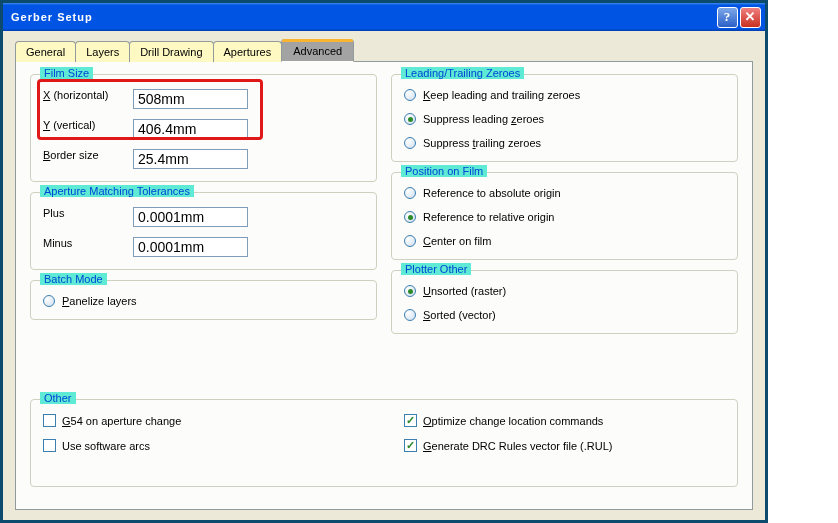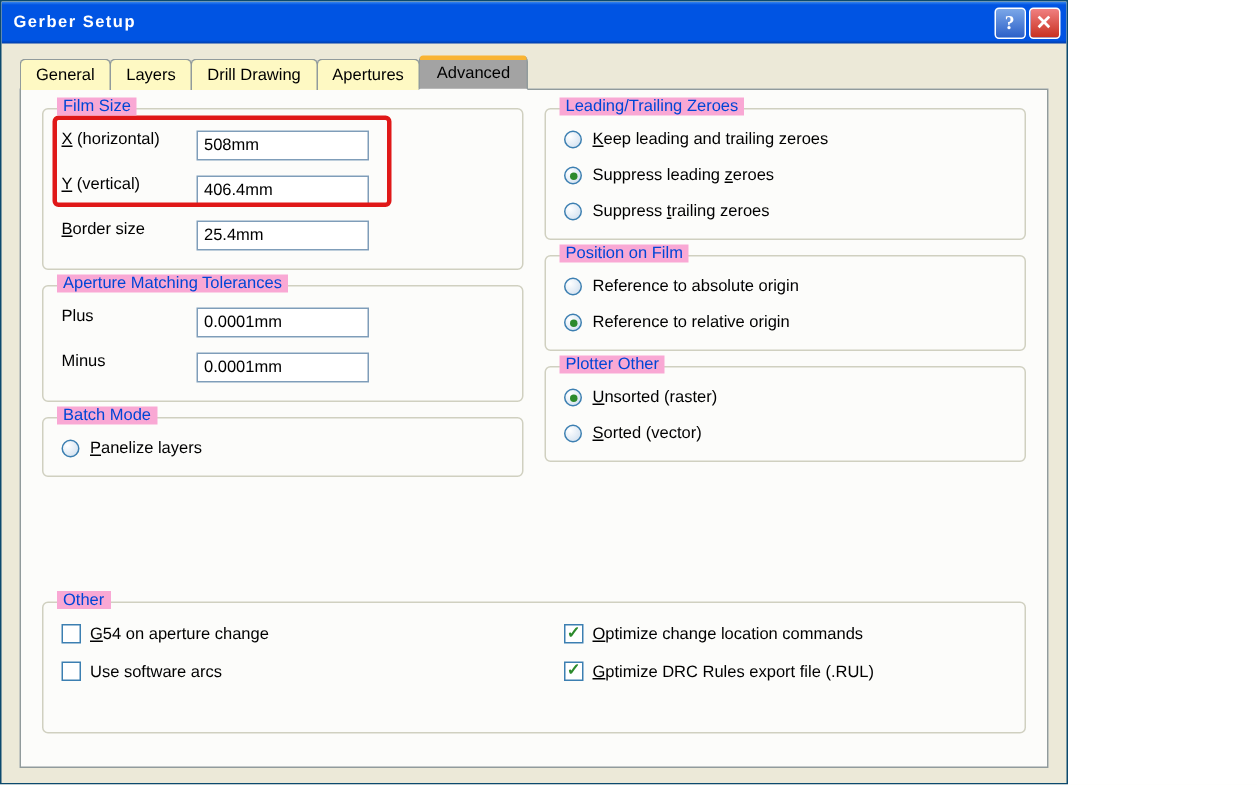--- a/index.html
+++ b/index.html
@@ -1,37 +1,37 @@
 <!DOCTYPE html>
 <html><head>
 <meta charset="utf-8">
 <style>
 *{box-sizing:border-box;margin:0;padding:0;font-family:Tahoma,Arial,sans-serif;font-size:11px}
 body{background:#fff}
-.window{width:712px;height:523px;background:#ece9d8;border:1px solid #0c4a6e;overflow:hidden}
+.window{width:768px;height:523px;background:#ece9d8;border:3px solid #0c4a6e;overflow:hidden}
 .titlebar{height:28px;background:linear-gradient(to bottom,#3c8cf0 0%,#0054e3 8%,#0054e3 92%,#003ca8 100%);display:flex;align-items:center;padding:0 4px 0 8px;color:#fff;font-family:'Courier New',monospace;font-size:14px;font-weight:bold;letter-spacing:1px}
 .titlebar-spacer{flex:1}
 .titlebar-btn{width:21px;height:21px;margin-left:2px;border:1px solid #fff;border-radius:3px;display:flex;align-items:center;justify-content:center;font-family:Tahoma;font-weight:bold;font-size:13px;color:#fff;cursor:pointer}
 .help-btn{background:linear-gradient(to bottom,#7ba7e8,#2c60c8)}
 .close-btn{background:linear-gradient(to bottom,#f08080,#c83020)}
 .client{padding:10px 12px 8px 12px;height:calc(100% - 28px)}
 .tabstrip{display:flex;gap:0;margin-bottom:-1px;position:relative;z-index:2}
 .tab{background:#fef9c3;border:1px solid #919b9c;border-bottom:none;border-radius:4px 4px 0 0;padding:4px 10px 3px 10px;margin-right:-1px;cursor:pointer;position:relative}
 .tab.active{background:#a3a3a3;padding:5px 11px 4px 11px;margin-top:-2px;border-bottom:1px solid #fcfcfa;z-index:3}
 .tab.active::before{content:'';position:absolute;left:0;right:0;top:-1px;height:3px;background:#f9b432;border-radius:2px 2px 0 0}
 .panel{background:#fcfcfa;border:1px solid #919b9c;height:calc(100% - 22px);padding:12px 14px;position:relative;z-index:1}
 .columns{display:flex;gap:14px;height:100%}
 .col{flex:1;display:flex;flex-direction:column}
 .groupbox{border:1px solid #d0d0c0;border-radius:4px;padding:14px 12px 12px 12px;margin-bottom:10px;position:relative}
-.grouptitle{position:absolute;top:-8px;left:9px;background:#f9a8d4;padding:0 4px;color:#0046d5}
+.grouptitle{position:absolute;top:-8px;left:9px;background:#5eead4;padding:0 4px;color:#0046d5}
 .formrow{display:flex;align-items:flex-start;margin-bottom:10px}
 .formrow:last-child{margin-bottom:0}
 .formlabel{width:90px;color:#000}
 .formlabel .u{text-decoration:underline}
-.input{width:115px;height:20px;border:1px solid #7f9db9;background:#fff;padding:2px 4px;font-size:11px}
+.input{width:115px;height:20px;border:1px solid #7f9db9;background:#fff;padding:2px 4px;font-size:14px}
 .radio-row,.check-row{display:flex;align-items:center;margin-bottom:12px;cursor:pointer}
 .radio-row:last-child,.check-row:last-child{margin-bottom:0}
 .radio{width:12px;height:12px;border:1px solid #3c7fb1;border-radius:50%;background:radial-gradient(circle at 30% 30%,#fff,#cde);margin-right:7px;display:flex;align-items:center;justify-content:center;flex-shrink:0}
 .radio.checked::after{content:'';width:5px;height:5px;background:#2c8a2c;border-radius:50%}
 .check{width:13px;height:13px;border:1px solid #3c7fb1;background:#fff;margin-right:6px;display:flex;align-items:center;justify-content:center;flex-shrink:0;font-size:11px;line-height:1;color:#2c8a2c;font-weight:bold}
 .check.checked::after{content:'✓'}
 .lbl .u{text-decoration:underline}
 .highlight{position:absolute;border:3px solid #e01818;border-radius:4px;pointer-events:none}
 .other-row{display:flex;gap:40px}
 .other-col{flex:1}
@@ -115,20 +115,24 @@
           <div class="groupbox">
             <div class="grouptitle"><span>Position on Film</span></div>
             <div class="radio-row">
               <span class="radio"></span>
               <span class="lbl">Reference to absolute origin</span>
             </div>
             <div class="radio-row">
               <span class="radio checked"></span>
               <span class="lbl">Reference to relative origin</span>
             </div>
+            <div class="radio-row">
+              <span class="radio"></span>
+              <span class="lbl"><span class="u">C</span><span>enter on film</span></span>
+            </div>
           </div>
 
           <div class="groupbox">
             <div class="grouptitle"><span>Plotter Other</span></div>
             <div class="radio-row">
               <span class="radio checked"></span>
               <span class="lbl"><span class="u">U</span><span>nsorted (raster)</span></span>
             </div>
             <div class="radio-row">
               <span class="radio"></span>
@@ -151,21 +155,21 @@
               <span class="lbl">Use software arcs</span>
             </div>
           </div>
           <div class="other-col">
             <div class="check-row">
               <span class="check checked"></span>
               <span class="lbl"><span class="u">O</span><span>ptimize change location commands</span></span>
             </div>
             <div class="check-row">
               <span class="check checked"></span>
-              <span class="lbl"><span class="u">G</span><span>ptimize DRC Rules export file (.RUL)</span></span>
+              <span class="lbl"><span class="u">G</span><span>enerate DRC Rules vector file (.RUL)</span></span>
             </div>
           </div>
         </div>
       </div>
 
     </div>
   </div>
 </div>
 
 </body></html>

